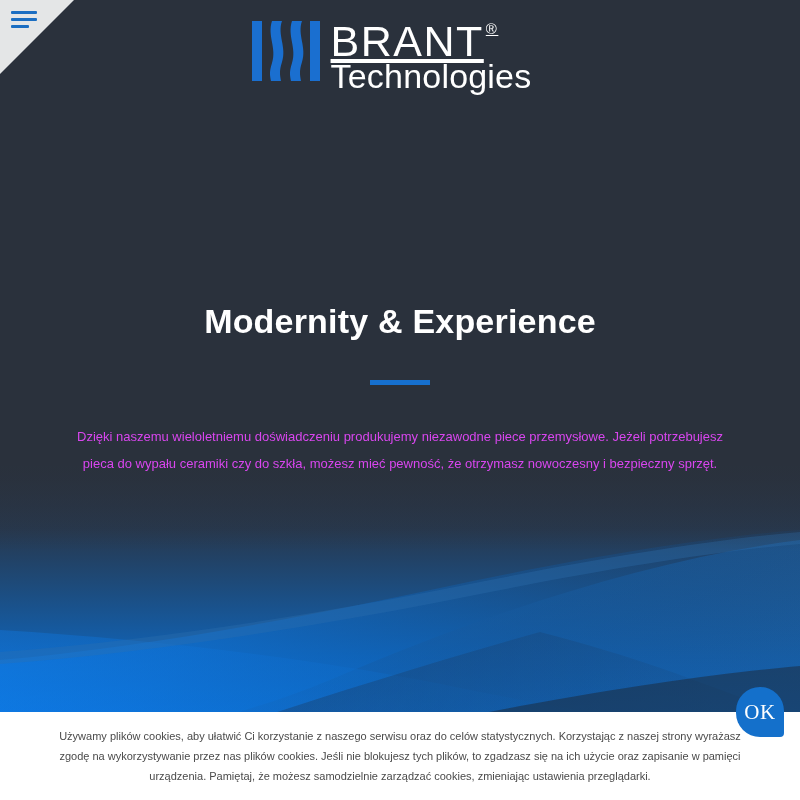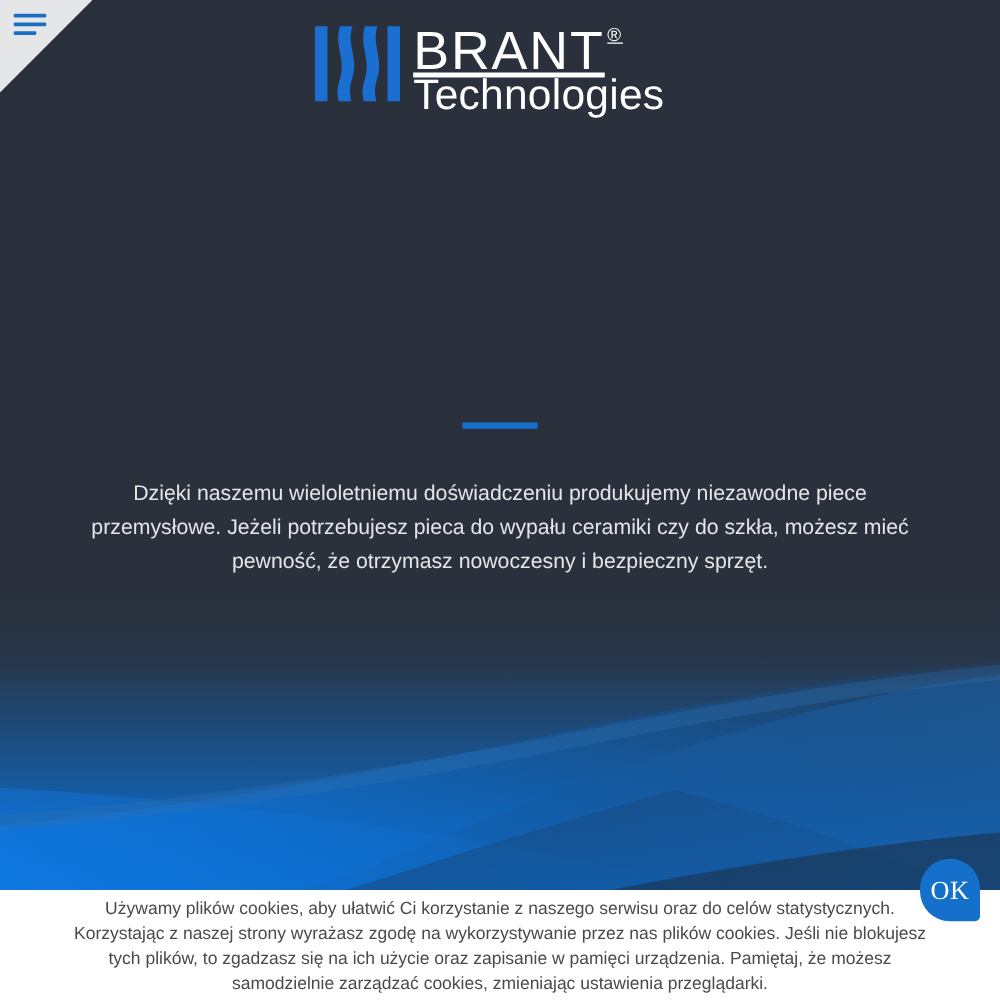--- a/index.html
+++ b/index.html
@@ -141,22 +141,22 @@
     letter-spacing: .2px;
   }
   #hero-divider {
     width: 60px;
     height: 5px;
     background: #1670cf;
     margin: 38px auto 0 auto;
   }
   #hero-text {
     margin-top: 38px;
-    color: #e5e5e5;
-    font-size: 17px;
+    color: #d946ef;
+    font-size: 13px;
     line-height: 27px;
     font-weight: 400;
     max-width: 660px;
     margin-left: auto;
     margin-right: auto;
   }
 
   
   #cookie-banner {
     position: absolute;
@@ -166,21 +166,21 @@
     height: 88px;
     background: #ffffff;
     z-index: 40;
     display: flex;
     align-items: center;
     justify-content: center;
     padding: 0 40px;
   }
   #cookie-text {
     color: #4a4a4a;
-    font-size: 14px;
+    font-size: 11px;
     line-height: 20px;
     text-align: center;
     max-width: 700px;
   }
   #cookie-ok {
     position: absolute;
     right: 16px;
     bottom: 63px;
     width: 48px;
     height: 50px;
@@ -295,20 +295,21 @@
           <span>BRANT</span>
           <span id="logo-reg">®</span>
         </div>
         <div id="logo-sub">Technologies</div>
       </div>
 
     </div>
   </div>
 
   <div id="hero-copy">
+    <h1 id="hero-title">Modernity &amp; Experience</h1>
     <div id="hero-divider"></div>
     <p id="hero-text">Dzięki naszemu wieloletniemu doświadczeniu produkujemy niezawodne piece przemysłowe. Jeżeli potrzebujesz pieca do wypału ceramiki czy do szkła, możesz mieć pewność, że otrzymasz nowoczesny i bezpieczny sprzęt.</p>
   </div>
 
   <button id="cookie-ok">OK</button>
 
   <div id="cookie-banner">
     <p id="cookie-text">Używamy plików cookies, aby ułatwić Ci korzystanie z naszego serwisu oraz do celów statystycznych. Korzystając z naszej strony wyrażasz zgodę na wykorzystywanie przez nas plików cookies. Jeśli nie blokujesz tych plików, to zgadzasz się na ich użycie oraz zapisanie w pamięci urządzenia. Pamiętaj, że możesz samodzielnie zarządzać cookies, zmieniając ustawienia przeglądarki.</p>
   </div>
 

